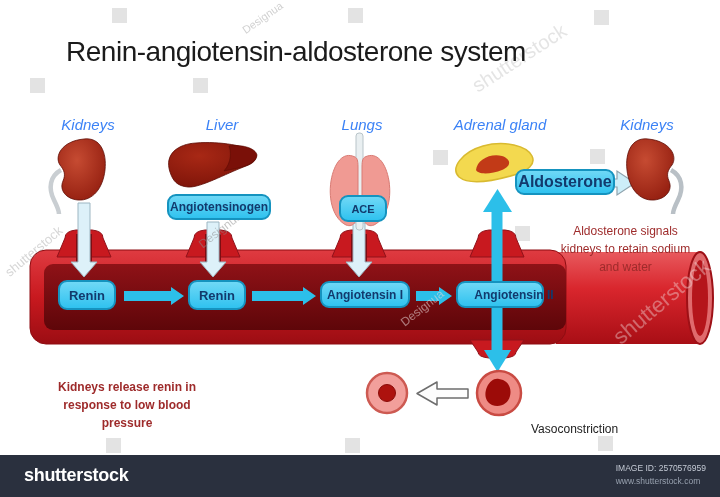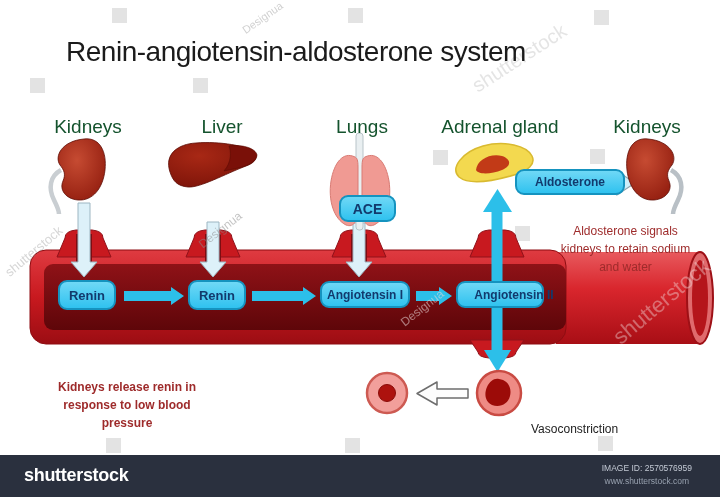--- a/index.html
+++ b/index.html
@@ -1,32 +1,32 @@
 <!DOCTYPE html>
 <html><head>
 <meta charset="utf-8">
 <style>
   html,body{margin:0;padding:0;background:#ffffff;}
   .stage{position:relative;width:720px;height:497px;background:#ffffff;overflow:hidden;
          font-family:"Liberation Sans", sans-serif;}
   .abs{position:absolute;}
   .title{width:592px;text-align:center;font-size:28px;letter-spacing:-0.5px;color:#1b1b1b;}
-  .organ-label{font-size:19px;color:#14532d;transform:translateX(-50%);white-space:nowrap;}
+  .organ-label{font-size:15px;color:#3b82f6;transform:translateX(-50%);white-space:nowrap;font-style:italic;}
   .cyan-box{display:flex;align-items:center;justify-content:center;
             background:linear-gradient(#6fd8f6,#30c2ef);
             border:2px solid #1593bf;border-radius:9px;
             color:#123a6d;font-weight:bold;white-space:nowrap;box-sizing:border-box;}
   .red-note{color:#9e2b2b;font-size:12px;line-height:18px;text-align:center;}
   .vessel-label{color:#8e1116;font-weight:bold;font-size:15px;text-align:center;letter-spacing:0.5px;}
   .vaso-label{color:#222;font-size:12px;}
   .wm-square{width:15px;height:15px;background:#d9d9d9;opacity:0.75;}
   .wm-text{color:#8a8a8a;white-space:nowrap;transform-origin:left top;pointer-events:none;}
   .footer{left:0;top:455px;width:720px;height:42px;background:#2a303e;}
   .footer-logo{left:24px;top:10px;color:#ffffff;font-size:18px;font-weight:bold;letter-spacing:-0.3px;}
-  .footer-right{right:28px;top:7px;text-align:center;}
+  .footer-right{right:14px;top:7px;text-align:left;}
   .footer-id{color:#c3c9d4;font-size:8.5px;line-height:13px;}
   .footer-site{color:#97a0ae;font-size:8.5px;line-height:13px;}
   svg{display:block;}
 </style>
 </head>
 <body>
 
 <div class="stage">
 
   <div class="abs wm-square" style="left:30px;top:78px;"></div>
@@ -152,22 +152,23 @@
   <div class="abs wm-text" style="left:2px;top:268px;font-size:13px;opacity:.35;transform:rotate(-40deg);">shutterstock</div>
 
   <div class="abs title" style="top:36px;">Renin-angiotensin-aldosterone system</div>
 
   <div class="abs organ-label" style="left:88px;top:116px;">Kidneys</div>
   <div class="abs organ-label" style="left:222px;top:116px;">Liver</div>
   <div class="abs organ-label" style="left:362px;top:116px;">Lungs</div>
   <div class="abs organ-label" style="left:500px;top:116px;">Adrenal gland</div>
   <div class="abs organ-label" style="left:647px;top:116px;">Kidneys</div>
 
-  <div class="abs cyan-box" style="left:339px;top:195px;width:57px;height:27px;font-size:14px;">ACE</div>
-  <div class="abs cyan-box" style="left:515px;top:169px;width:110px;height:26px;font-size:12px;">Aldosterone</div>
+  <div class="abs cyan-box" style="left:167px;top:194px;width:104px;height:26px;font-size:12px;">Angiotensinogen</div>
+  <div class="abs cyan-box" style="left:339px;top:195px;width:48px;height:27px;font-size:11px;">ACE</div>
+  <div class="abs cyan-box" style="left:515px;top:169px;width:100px;height:26px;font-size:16px;">Aldosterone</div>
   <div class="abs cyan-box" style="left:58px;top:280px;width:58px;height:30px;font-size:13px;">Renin</div>
   <div class="abs cyan-box" style="left:188px;top:280px;width:58px;height:30px;font-size:13px;">Renin</div>
   <div class="abs cyan-box" style="left:320px;top:281px;width:90px;height:27px;font-size:12px;">Angiotensin I</div>
   <div class="abs cyan-box" style="left:456px;top:281px;width:88px;height:27px;font-size:12px;padding-left:28px;">Angiotensin II</div>
 
 
   <div class="abs red-note" style="left:52px;top:378px;width:150px;font-weight:bold;">Kidneys release renin in response to low blood pressure</div>
   <div class="abs red-note" style="left:558px;top:222px;width:135px;">Aldosterone signals kidneys to retain sodium and water</div>
 
   <div class="abs vaso-label" style="left:531px;top:386px;margin-top:36px;">Vasoconstriction</div>

